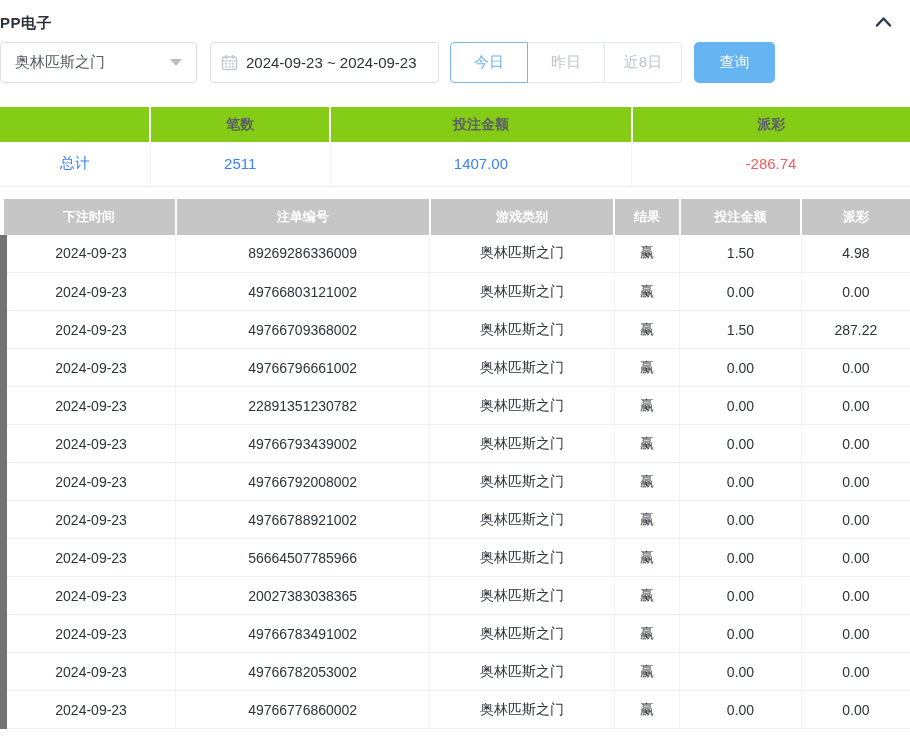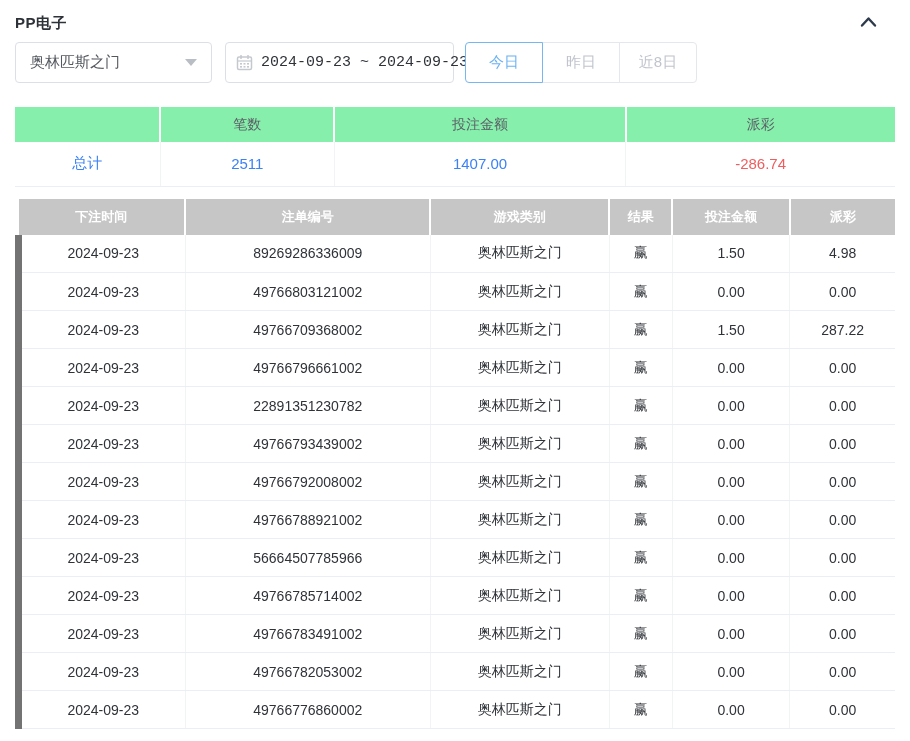--- a/index.html
+++ b/index.html
@@ -3,21 +3,21 @@
 <meta charset="utf-8">
 <style>
   * { box-sizing: border-box; }
   html, body { margin: 0; padding: 0; }
   body {
     width: 910px; height: 741px; overflow: hidden;
     background: #ffffff;
     font-family: "Liberation Sans", "DejaVu Sans", sans-serif;
     color: #303133;
   }
-  .page { padding: 0 15px; }
+  .page { padding: 0 0; }
 
   
   .panel-header {
     display: flex; justify-content: space-between; align-items: center;
     padding-top: 13px; height: 33px;
   }
   .panel-title { font-size: 15px; font-weight: bold; color: #2d3138; margin: 0; letter-spacing: .5px; }
   .collapse-btn {
     width: 26px; height: 20px; display: flex; align-items: center; justify-content: center;
     cursor: pointer; background: none; border: none; padding: 0; margin-right: 14px;
@@ -30,21 +30,21 @@
     display: flex; align-items: center; justify-content: space-between;
     padding: 0 14px; background: #fff; cursor: pointer;
   }
   .select .sel-text { font-size: 15px; color: #55595f; }
   .caret {
     width: 0; height: 0; border-left: 6px solid transparent; border-right: 6px solid transparent;
     border-top: 7px solid #b9bdc4;
   }
   .date-range {
     margin-left: 13px; width: 229px; height: 41px; border: 1px solid #dcdfe6; border-radius: 4px;
-    display: flex; align-items: center; padding: 0 10px; background: #fff; cursor: pointer; font-family: Liberation Mono, monospace;
+    display: flex; align-items: center; padding: 0 10px; background: #fff; cursor: pointer;
   }
   .date-range .dr-text { font-size: 15px; color: #2f3338; margin-left: 8px; white-space: nowrap; }
   .cal-icon { display: flex; align-items: center; }
 
   .btn-group { margin-left: 11px; display: flex; }
   .btn-group button {
     width: 78px; height: 41px; background: #fff; border: 1px solid #e4e7ec;
     color: #c0c4cc; font-size: 15px; margin-left: -1px; cursor: pointer; position: relative;
     font-family: inherit; padding: 0;
   }
@@ -56,21 +56,21 @@
     margin-left: 12px; width: 81px; height: 41px; background: #66b4f1; color: #fff;
     font-size: 15px; border: none; border-radius: 5px; cursor: pointer; font-family: inherit;
   }
 
   
   table { width: 100%; border-collapse: collapse; table-layout: fixed; }
   th, td { text-align: center; padding: 0; }
 
   .summary { margin-top: 24px; }
   .summary th {
-    background: #86efac; height: 35px; font-weight: normal; font-size: 14px; color: #5c6066;
+    background: #84cc16; height: 35px; font-weight: bold; font-size: 14px; color: #5c6066;
     border-right: 2px solid #ffffff;
   }
   .summary th:last-child { border-right: none; }
   .summary td {
     height: 44px; font-size: 15px; color: #3b82f6;
     border-bottom: 1px solid #ebeef5; border-right: 1px solid #f2f3f5;
   }
   .summary td:last-child { border-right: none; }
   .summary td.neg { color: #ef5e5e; }
 
@@ -129,20 +129,21 @@
       </span>
       <span class="dr-text">2024-09-23 ~ 2024-09-23</span>
     </div>
 
     <div class="btn-group">
       <button class="active">今日</button>
       <button>昨日</button>
       <button>近8日</button>
     </div>
 
+    <button class="primary-btn">查询</button>
   </div>
 
   <table class="summary">
     <colgroup>
         <col style="width:16.5%">
         <col style="width:19.8%">
         <col style="width:33.1%">
         <col style="width:30.6%">
       </colgroup>
     <thead>
@@ -259,21 +260,21 @@
     <td>2024-09-23</td>
     <td>56664507785966</td>
     <td>奥林匹斯之门</td>
     <td>赢</td>
     <td>0.00</td>
     <td>0.00</td>
   </tr>
 
   <tr>
     <td>2024-09-23</td>
-    <td>49766785714002</td>
+    <td>20027383038365</td>
     <td>奥林匹斯之门</td>
     <td>赢</td>
     <td>0.00</td>
     <td>0.00</td>
   </tr>
 
   <tr>
     <td>2024-09-23</td>
     <td>49766783491002</td>
     <td>奥林匹斯之门</td>

